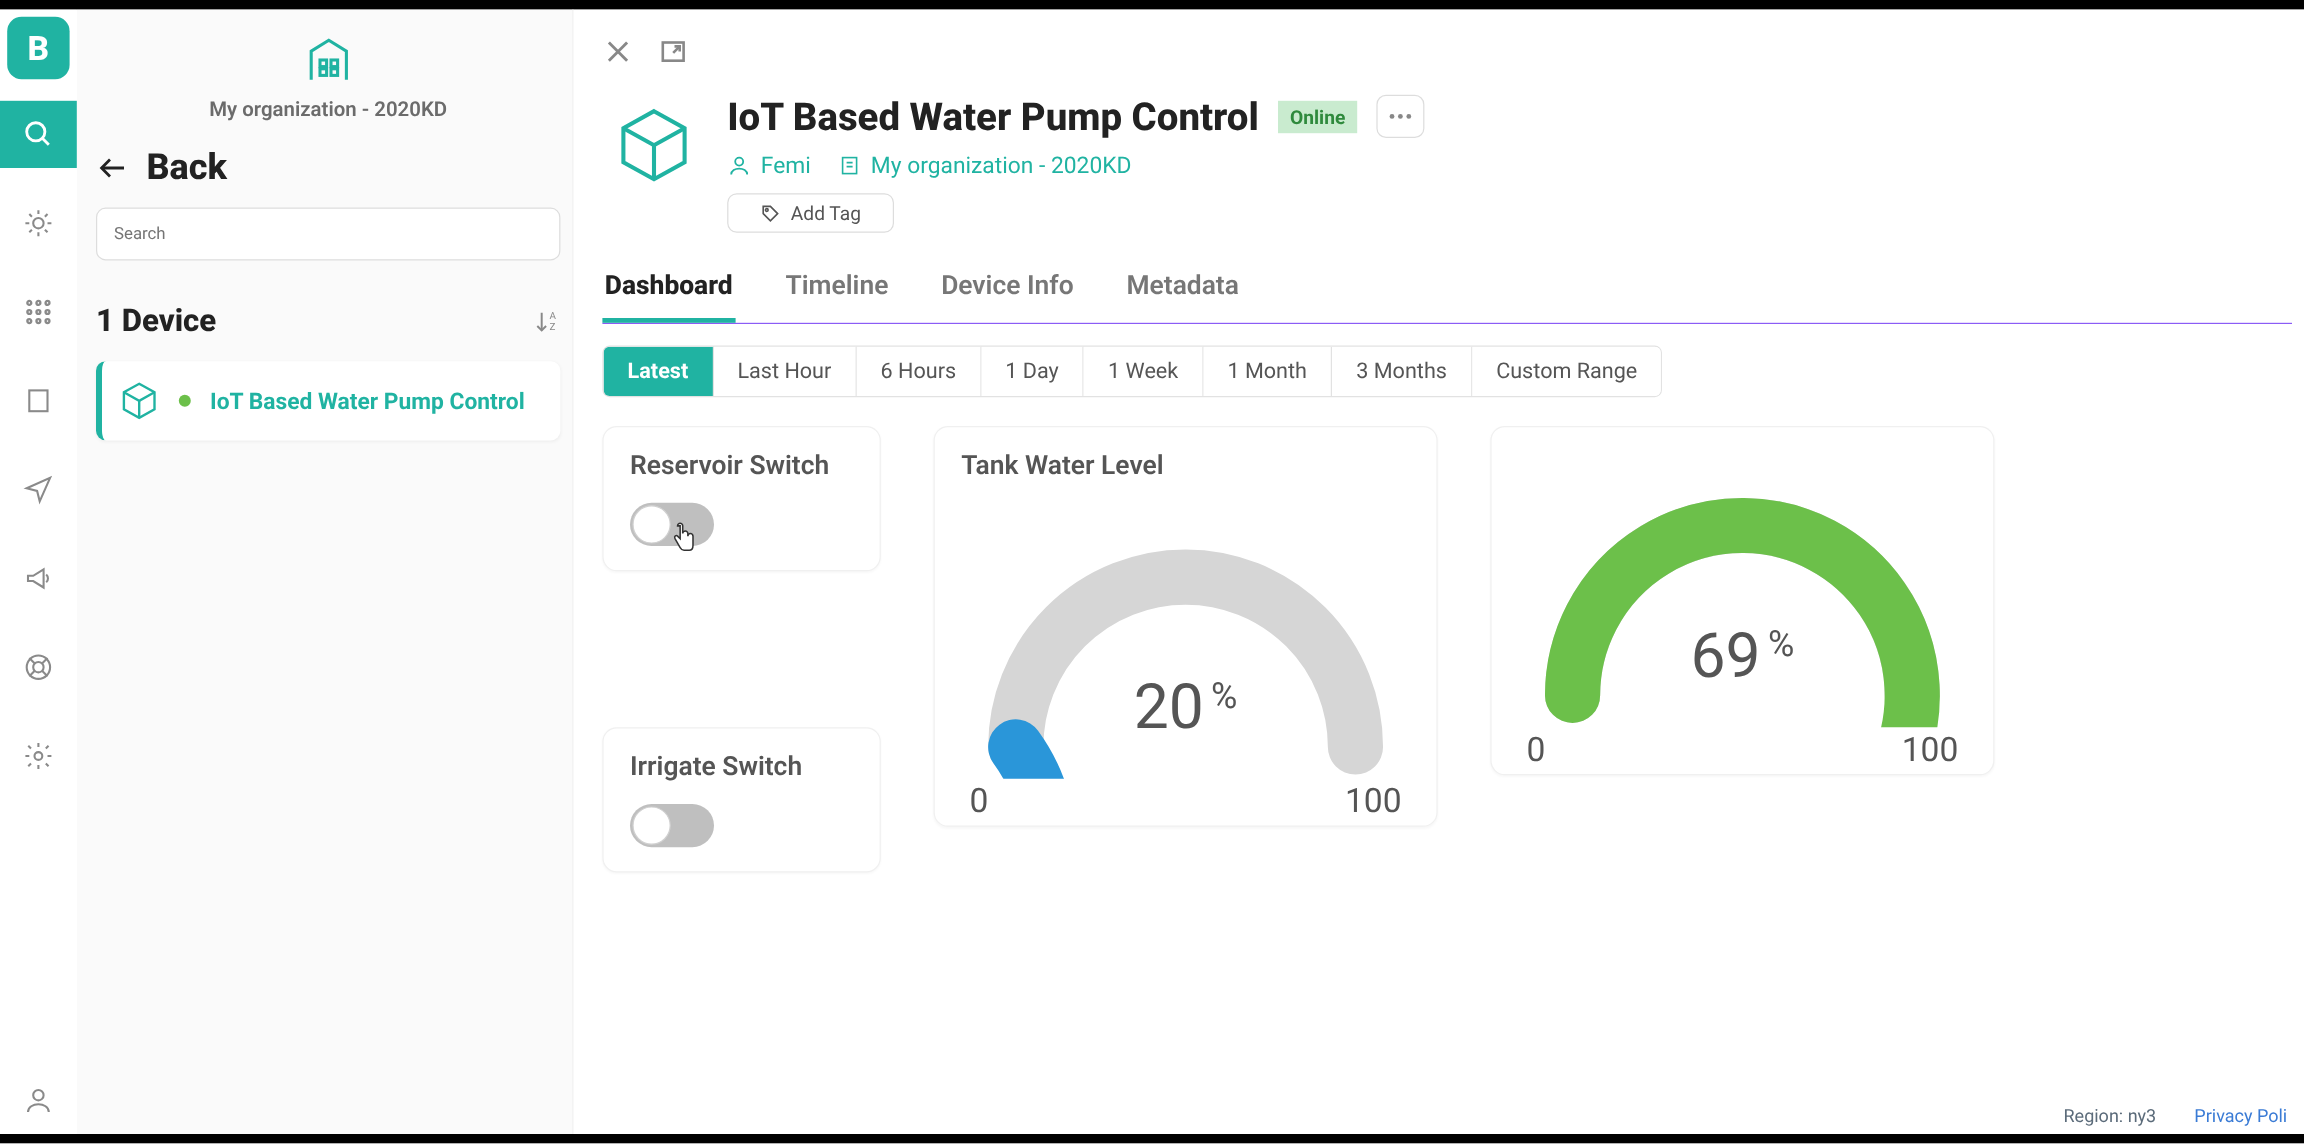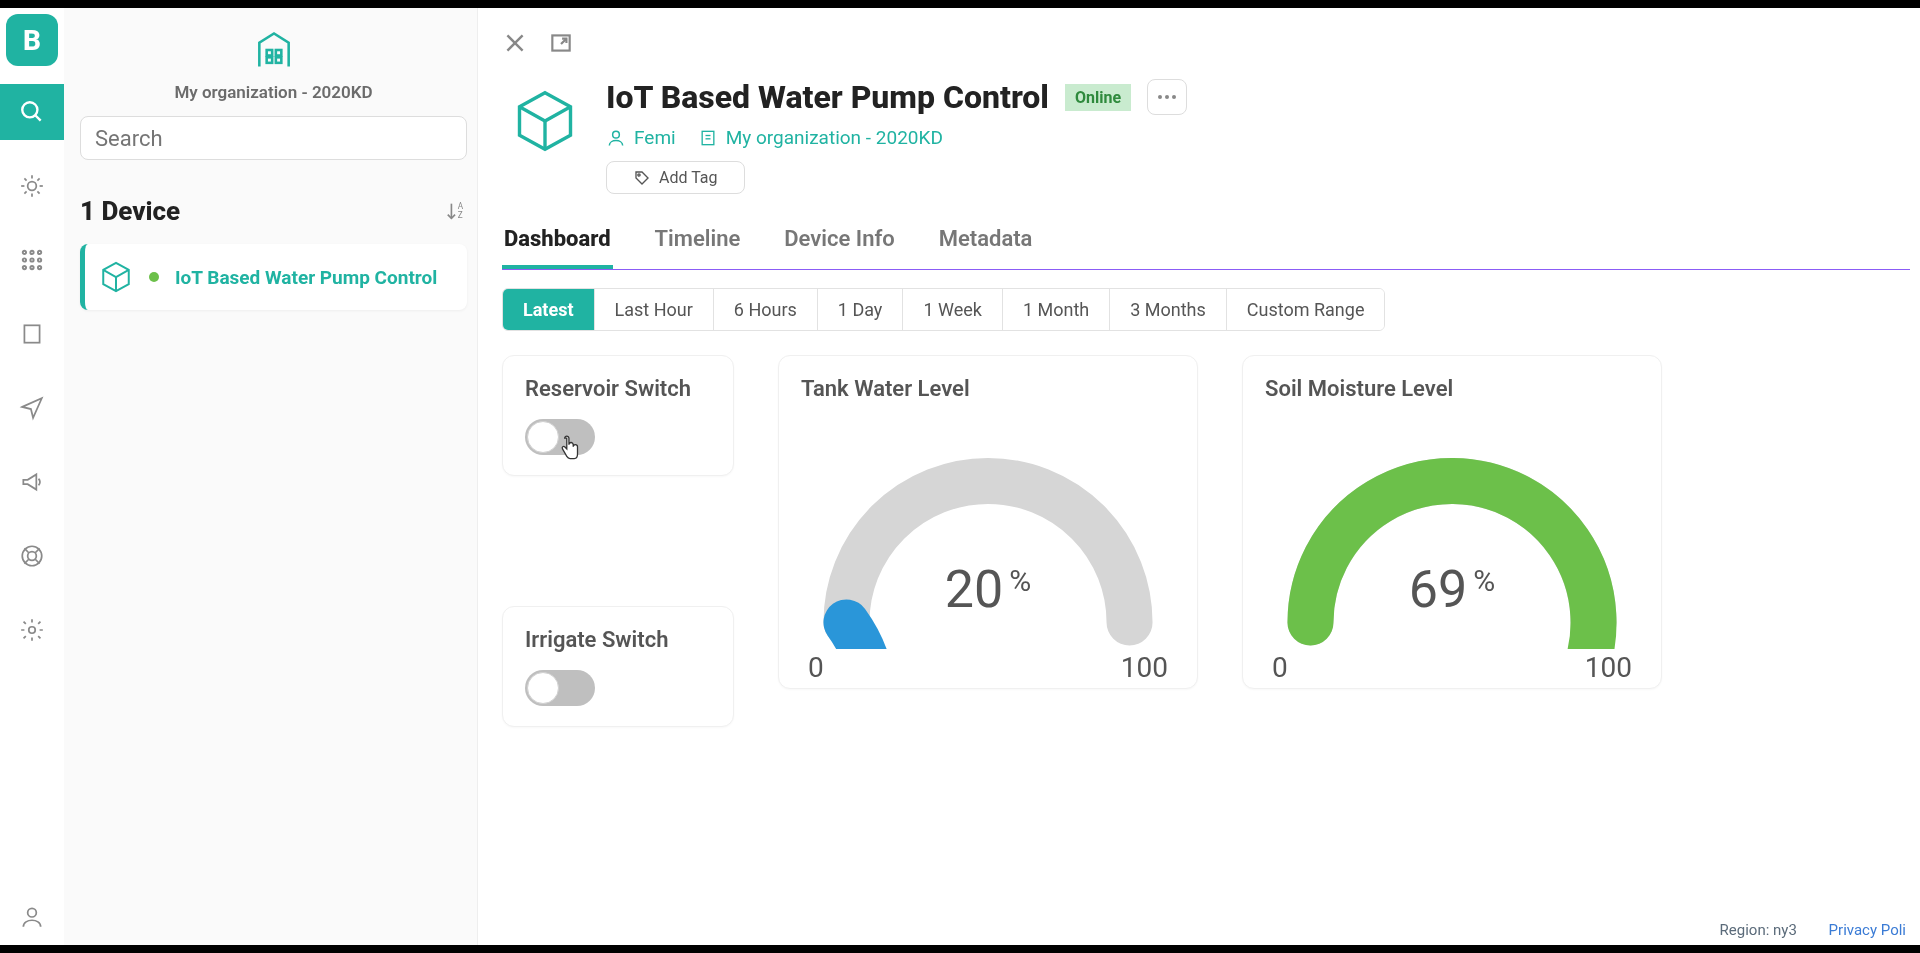--- a/index.html
+++ b/index.html
@@ -19,21 +19,21 @@
 
 .sidebar {
   position:absolute; left:64px; top:8px; bottom:8px; width:414px;
   background:#fafafa; border-right:1px solid #eee; padding:14px 10px 0 16px;
 }
 .org-block { text-align:center; padding:6px 0 14px; }
 .org-block svg { width:44px; height:44px; color:#20b3a2; }
 .org-name { color:#6b6b6b; font-weight:600; font-size:17px; margin-top:6px; }
 .back-row { display:flex; align-items:center; gap:14px; font-size:30px; font-weight:800; color:#222; padding:6px 0 16px; cursor:pointer; }
 .back-row svg { width:28px; height:28px; }
-.search-box { width:100%; height:44px; border:1px solid #ddd; border-radius:8px; padding:0 14px; font-size:22px; color:#666; background:#fff; }
+.search-box { width:100%; height:44px; border:1px solid #ddd; border-radius:8px; padding:0 14px; font-size:14px; color:#666; background:#fff; }
 .devices-header { display:flex; align-items:center; justify-content:space-between; margin-top:36px; margin-bottom:18px; }
 .devices-header h2 { font-size:26px; font-weight:800; color:#222; }
 .sort-btn { color:#888; cursor:pointer; display:flex; align-items:center; gap:2px; }
 .device-item {
   display:flex; align-items:center; gap:16px; background:#fff; border-radius:8px;
   border-left:5px solid #20b3a2; padding:16px 14px; box-shadow:0 1px 3px rgba(0,0,0,0.05);
   cursor:pointer;
 }
 .device-item .cube { width:34px; height:34px; color:#20b3a2; }
 .device-item .dot { width:10px; height:10px; border-radius:50%; background:#6cc04a; }
@@ -176,20 +176,27 @@
 <div class="sidebar">
   <div class="org-block">
     <svg viewBox="0 0 24 24" fill="none" stroke="currentColor" stroke-width="1.4">
         <path d="M4 21V8l8-5 8 5v13"></path>
         <rect x="8" y="12" width="3" height="3"></rect>
         <rect x="13" y="12" width="3" height="3"></rect>
         <rect x="8" y="16" width="3" height="3"></rect>
         <rect x="13" y="16" width="3" height="3"></rect>
       </svg>
     <div class="org-name">My organization - 2020KD</div>
+  </div>
+  <div class="back-row">
+    <svg viewBox="0 0 24 24" fill="none" stroke="currentColor" stroke-width="2">
+        <line x1="20" y1="12" x2="4" y2="12"></line>
+        <polyline points="10 6 4 12 10 18"></polyline>
+      </svg>
+    <span>Back</span>
   </div>
   <input class="search-box" placeholder="Search" style="">
   <div class="devices-header">
     <h2>1 Device</h2>
     <div class="sort-btn">
       <svg width="22" height="24" viewBox="0 0 24 24" fill="none" stroke="currentColor" stroke-width="1.8">
           <line x1="7" y1="4" x2="7" y2="20"></line>
           <polyline points="3 16 7 20 11 16"></polyline>
           <text x="14" y="10" font-size="9" fill="currentColor" stroke="none">A</text>
           <text x="14" y="20" font-size="9" fill="currentColor" stroke="none">Z</text>
@@ -317,21 +324,20 @@
             <span class="pct">%</span>
         </div>
         <div class="gauge-limits">
           <span>0</span>
           <span>100</span>
         </div>
       </div>
     </div>
 
     <div class="card gauge-card">
-      <div class="card-title">Soil Moisture Level</div>
       <div class="gauge-wrap">
         <svg class="gauge-svg" viewBox="0 0 200 130" id="gauge-soil">
             <path d="M 20 115.00000000000001 A 80 80 0 0 1 180 115" stroke="#d6d6d6" stroke-width="26" fill="none" stroke-linecap="round"></path>
             <path d="M 20 115.00000000000001 A 80 80 0 1 1 144.96667022817041 181.16644594196495" stroke="#6cc04a" stroke-width="26" fill="none" stroke-linecap="round"></path>
           </svg>
         <div class="gauge-value">
           <span>69</span>
             <span class="pct">%</span>
         </div>
         <div class="gauge-limits">

